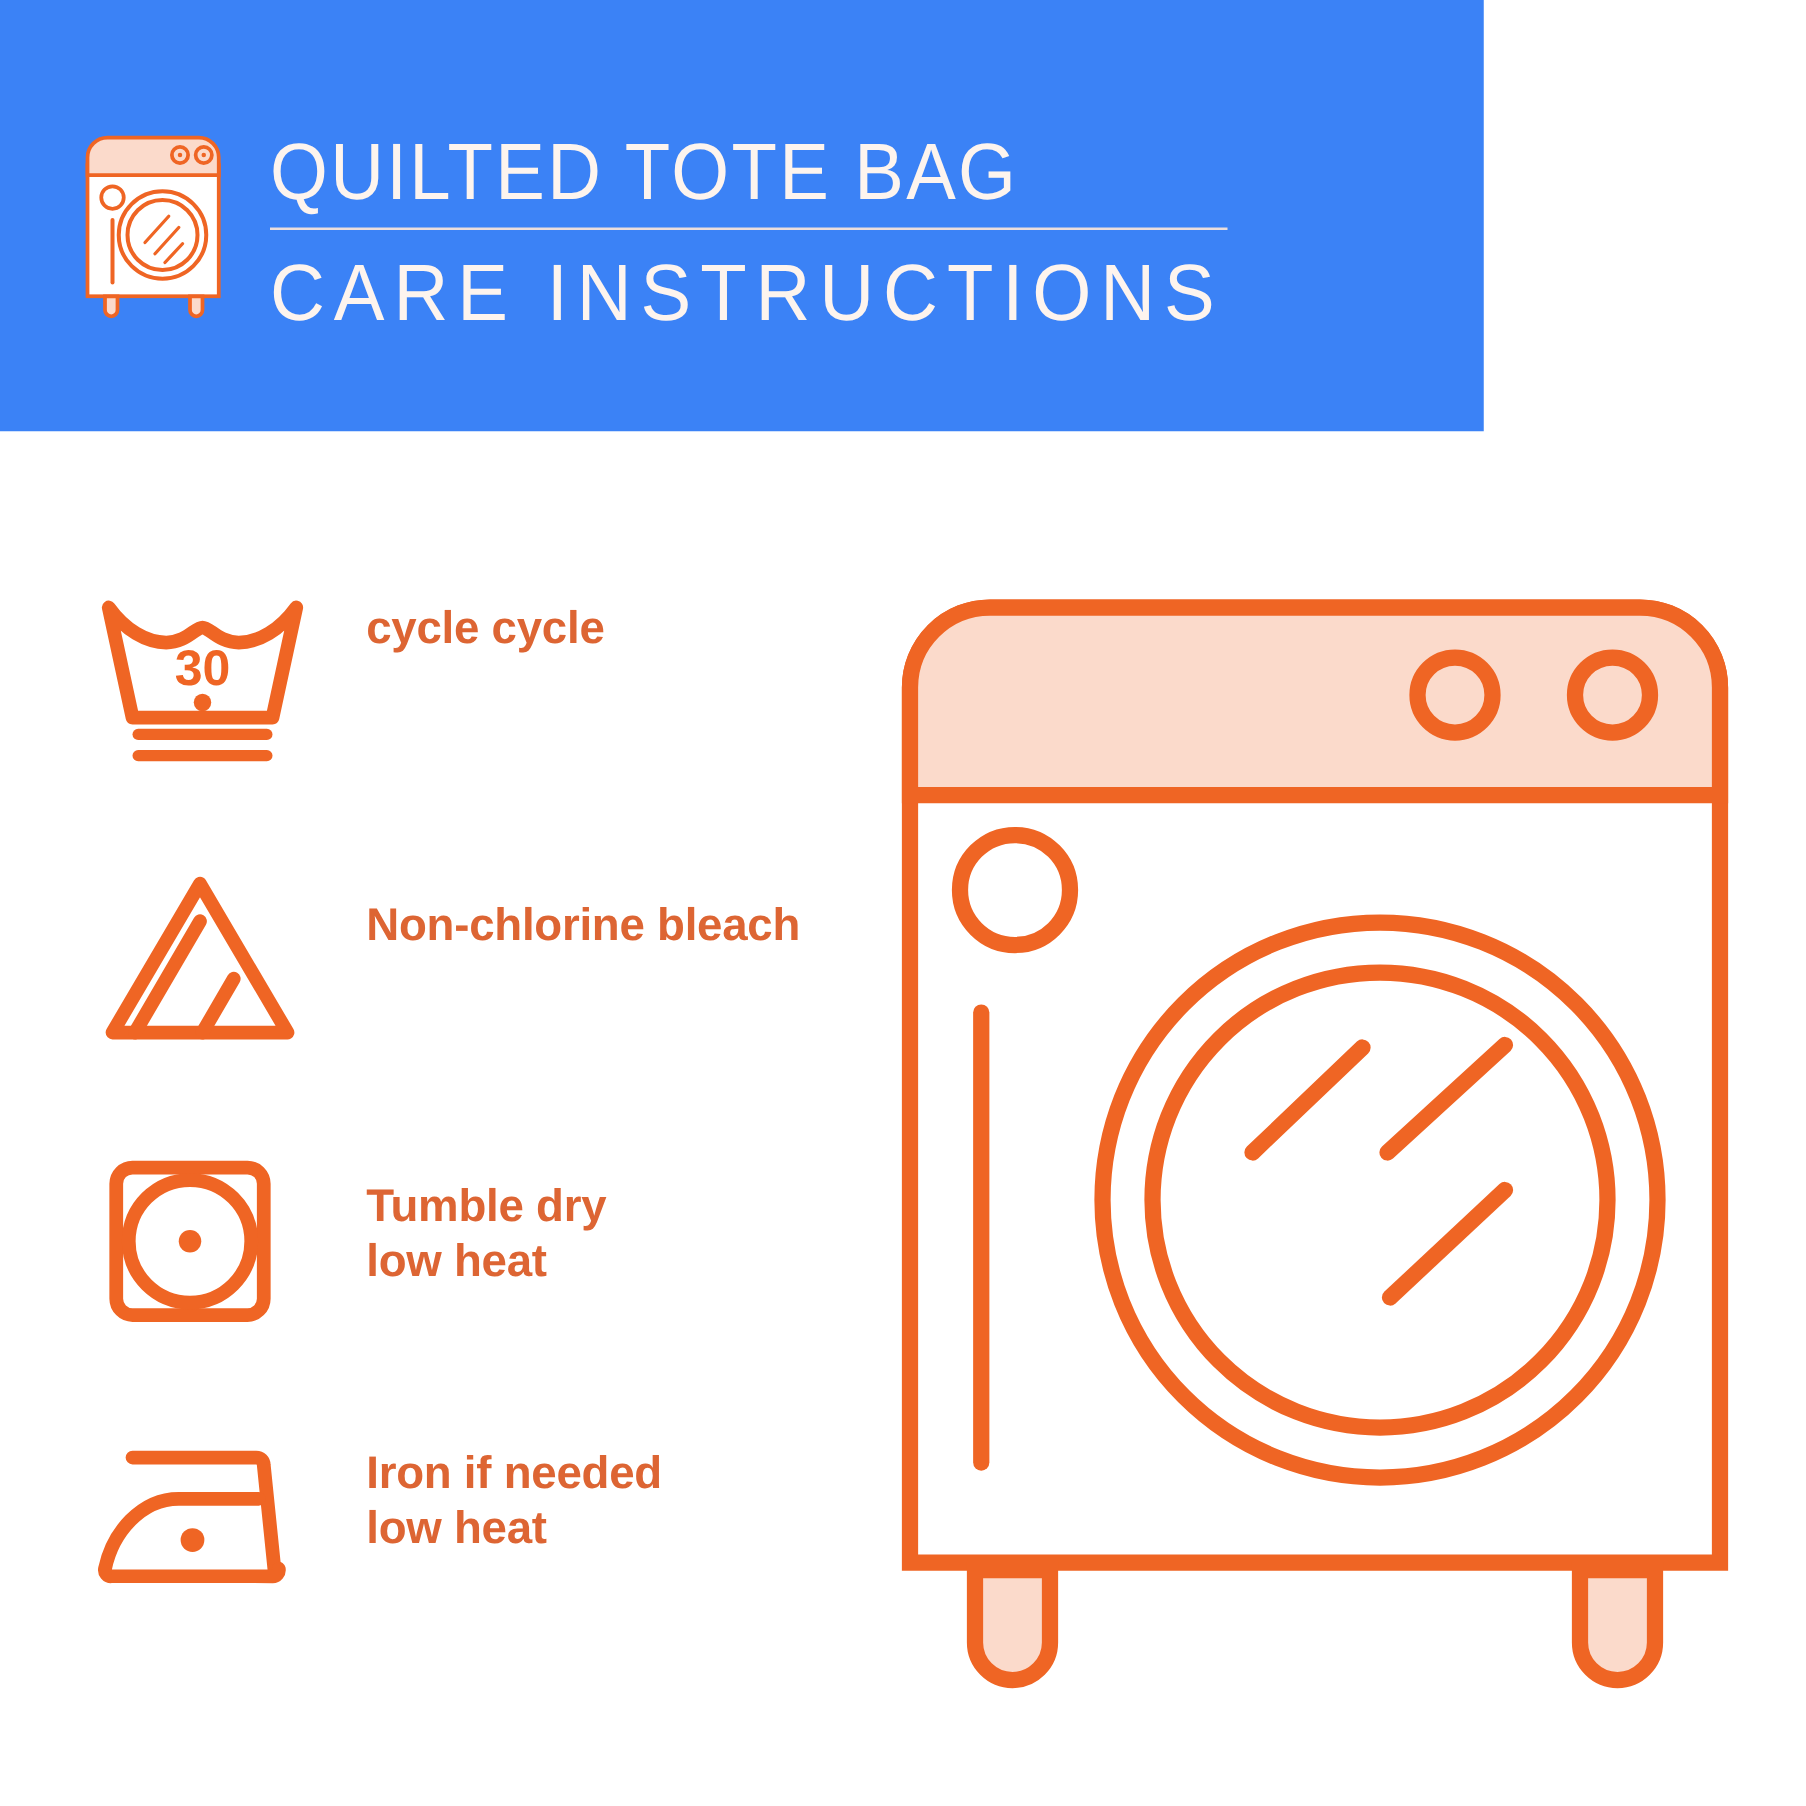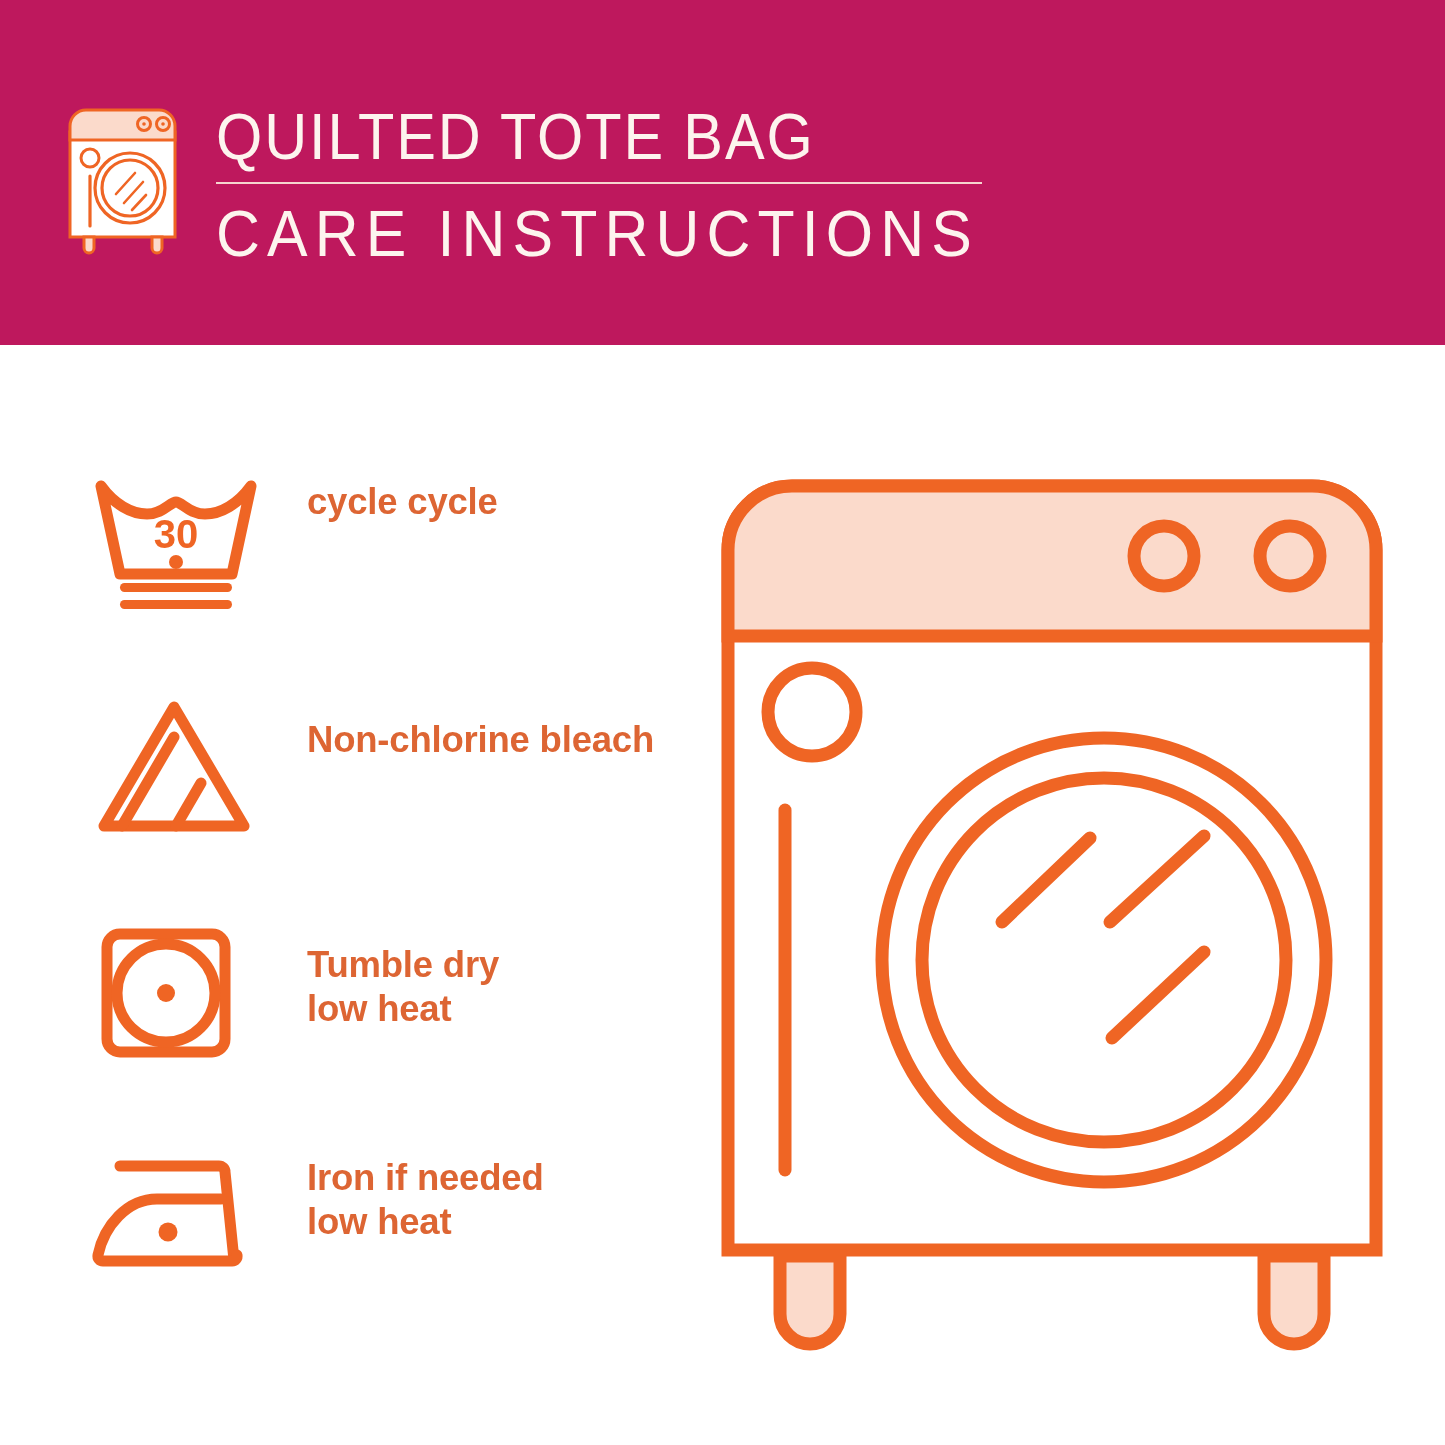--- a/index.html
+++ b/index.html
@@ -13,23 +13,23 @@
     font-family: "Liberation Sans", sans-serif;
     overflow: hidden;
     position: relative;
   }
 
   
   .header {
     position: absolute;
     left: 0;
     top: 0;
-    width: 1445px;
+    width: 1187px;
     height: 345px;
-    background: #be185d;
+    background: #3b82f6;
     box-sizing: border-box;
   }
   .header-logo {
     position: absolute;
     left: 62px;
     top: 100px;
     width: 130px;
     height: 155px;
   }
   .header-titles {
@@ -65,21 +65,21 @@
     letter-spacing: 7.5px;
     white-space: nowrap;
     font-family: "Liberation Sans Narrow", "Liberation Sans", sans-serif;
     transform: scaleX(0.95);
     transform-origin: left center;
   }
 
   
   .care-list {
     position: absolute;
-    left: 16px;
+    left: 2px;
     top: 345px;
     width: 700px;
     height: 1100px;
   }
   .care-row {
     position: absolute;
     left: 0;
     width: 700px;
     height: 190px;
   }

